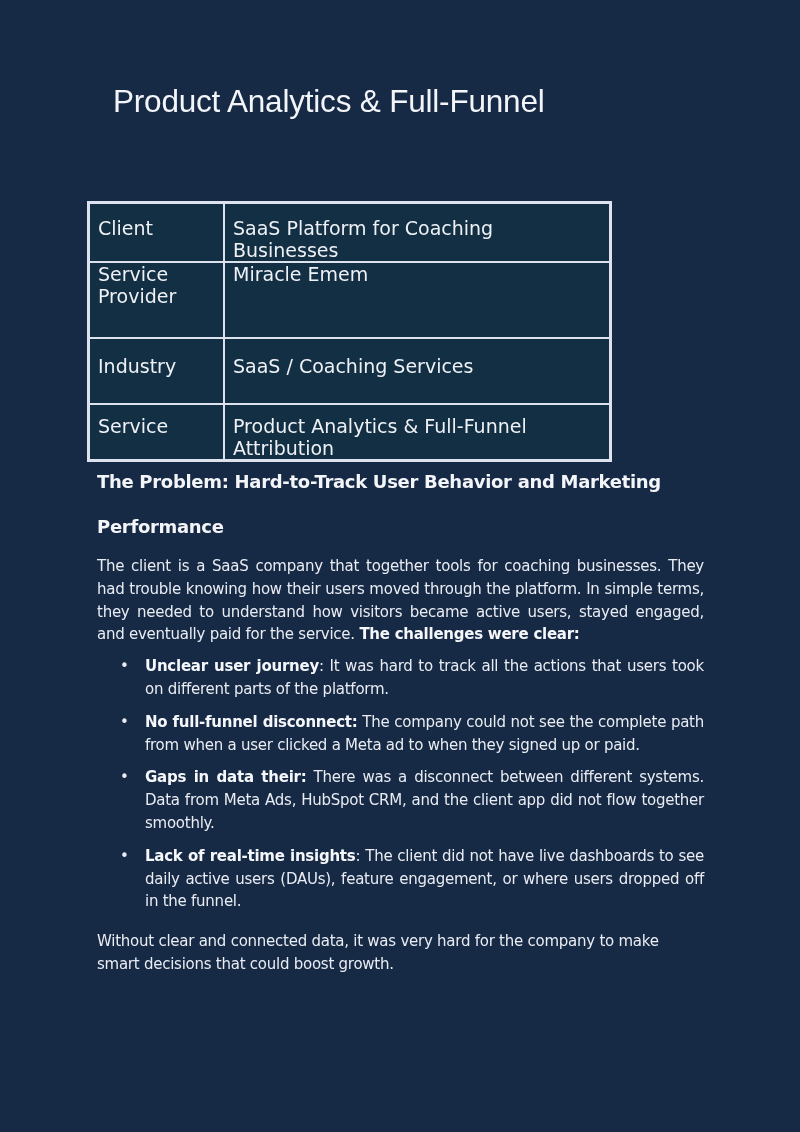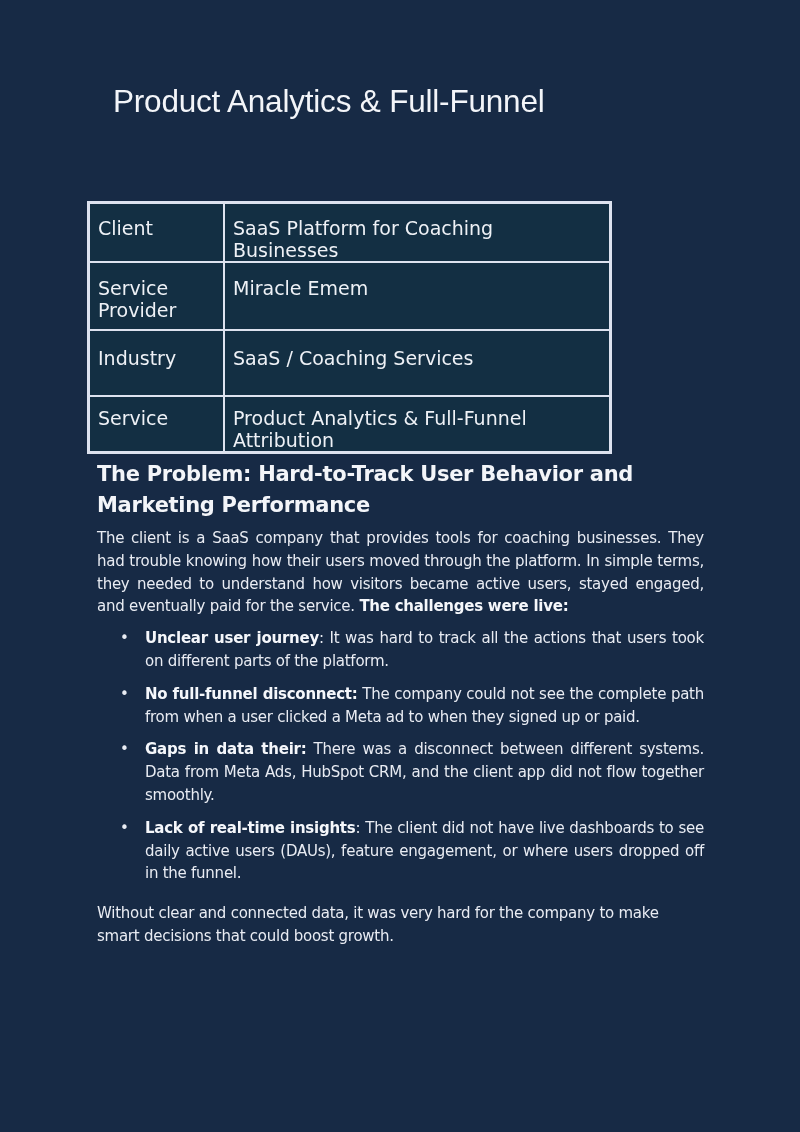--- a/index.html
+++ b/index.html
@@ -43,34 +43,34 @@
     }
     .info-table td {
       border: 1.5px solid #dde2ef;
       padding: 0 8px;
       vertical-align: top;
       font-size: 19px;
       color: #eef1f6;
     }
     .info-table td.label-cell { width: 135px; }
     .info-table tr.r1 td { height: 55px; padding-top: 13px; box-sizing: border-box; }
-    .info-table tr.r2 td { height: 68px; padding-top: 14px; box-sizing: border-box; }
+    .info-table tr.r2 td { height: 76px; box-sizing: border-box; }
     .info-table tr.r3 td { height: 66px; padding-top: 16px; box-sizing: border-box; }
     .info-table tr.r4 td { height: 53px; padding-top: 10px; box-sizing: border-box; }
 
     .section {
       position: absolute;
       left: 97px;
       top: 459px;
       width: 607px;
     }
     .section-heading {
-      font-size: 21px;
+      font-size: 18px;
       font-weight: bold;
-      line-height: 31px;
+      line-height: 45px;
       margin: 0 0 6px 0;
       color: #f3f5f9;
       letter-spacing: -0.3px;
     }
     .para {
       font-size: 15px;
       line-height: 22.8px;
       text-align: justify;
       margin: 0;
       color: #e9ecf3;
@@ -127,22 +127,22 @@
   <tr class="r4">
     <td class="label-cell">Service</td>
     <td>Product Analytics &amp; Full-Funnel Attribution</td>
   </tr>
 </tbody>
   </table>
 
 <div class="section">
   <h2 class="section-heading">The Problem: Hard-to-Track User Behavior and Marketing Performance</h2>
   <p class="para">
-    <span>The client is a SaaS company that provides tools for coaching businesses. They had trouble knowing how their users moved through the platform. In simple terms, they needed to understand how visitors became active users, stayed engaged, and eventually paid for the service.</span>
-    <b>The challenges were live:</b>
+    <span>The client is a SaaS company that together tools for coaching businesses. They had trouble knowing how their users moved through the platform. In simple terms, they needed to understand how visitors became active users, stayed engaged, and eventually paid for the service.</span>
+    <b>The challenges were clear:</b>
   </p>
   <ul class="bullets">
     <li>
       <span class="dot">•</span>
       <b>Unclear user journey</b><span>: It was hard to track all the actions that users took on different parts of the platform.</span>
     </li>
     <li>
       <span class="dot">•</span>
       <b>No full-funnel disconnect:</b><span> The company could not see the complete path from when a user clicked a Meta ad to when they signed up or paid.</span>
     </li>

